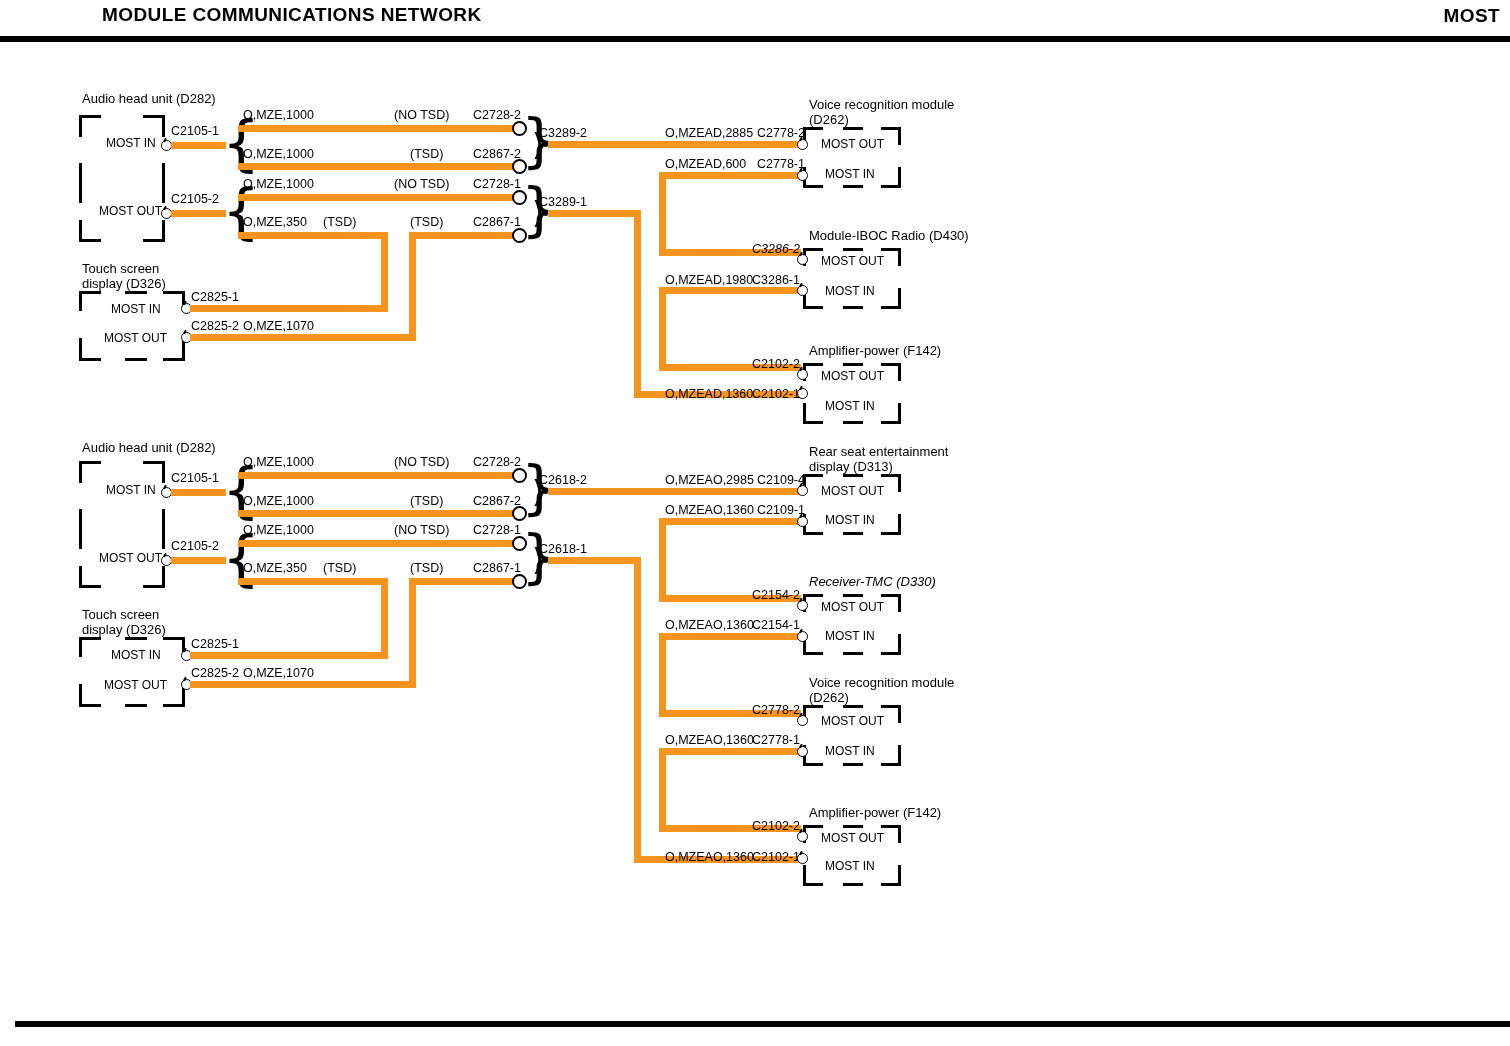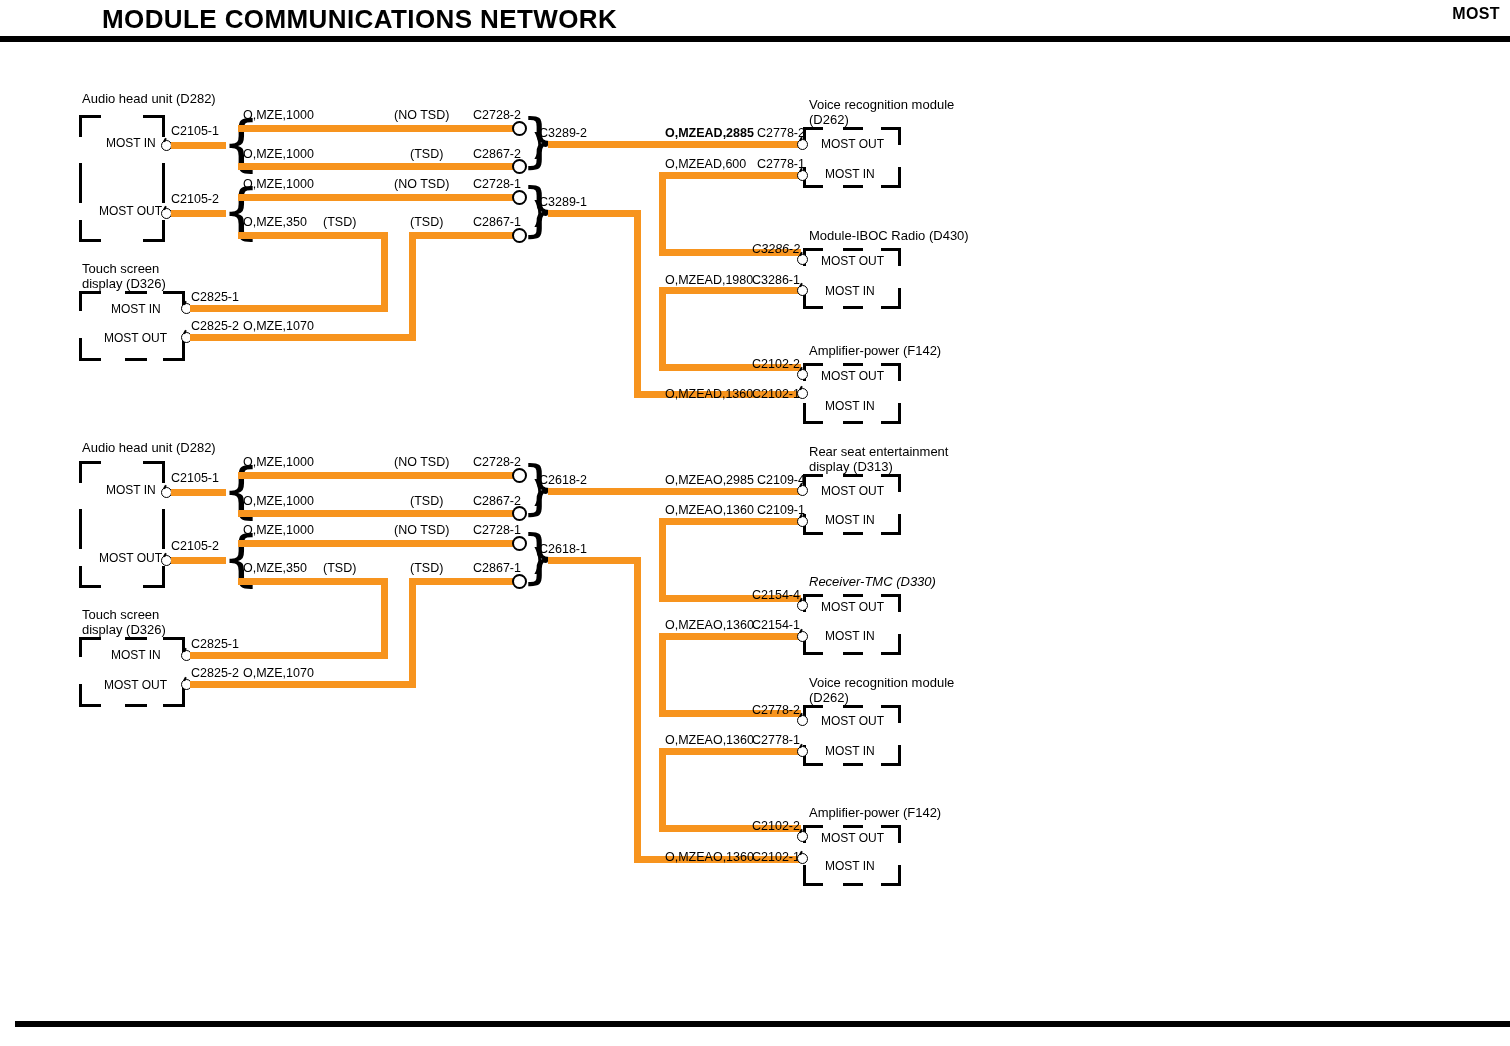--- a/index.html
+++ b/index.html
@@ -5,27 +5,27 @@
   html,body{margin:0;padding:0;background:#ffffff;}
   body{
     width:1510px;height:1046px;position:relative;overflow:hidden;
     font-family:"Liberation Sans","DejaVu Sans",sans-serif;
     color:#000;
   }
   
   #header-title{
     position:absolute;left:102px;top:4px;
     font-family:"Liberation Sans Narrow","Liberation Sans",sans-serif;
-    font-weight:bold;font-size:26px;letter-spacing:0.4px;
+    font-weight:bold;font-size:19px;letter-spacing:0.4px;
     text-transform:uppercase;white-space:nowrap;
   }
   #header-right{
     position:absolute;right:10px;top:5px;
     font-family:"Liberation Sans Narrow","Liberation Sans",sans-serif;
-    font-weight:bold;font-size:16px;letter-spacing:0.4px;white-space:nowrap;
+    font-weight:bold;font-size:19px;letter-spacing:0.4px;white-space:nowrap;
   }
   #header-rule{position:absolute;left:0;top:36px;width:1510px;height:6px;background:#000;}
   #footer-rule{position:absolute;left:15px;top:1021px;width:1495px;height:6px;background:#000;}
 
   
   #canvas{position:absolute;left:0;top:0;width:1510px;height:1046px;}
 
   
   .wire{position:absolute;background:#F7941E;}
   .wire.h{height:7px;}
@@ -159,21 +159,21 @@
       <i style="left:0;top:0;width:3px;height:18px;"></i>
   <i style="left:78px;top:0;width:20px;height:3px;"></i>
       <i style="left:95px;top:0;width:3px;height:18px;"></i>
   <i style="left:40px;top:0;width:20px;height:3px;"></i>
   <i style="left:0;top:40px;width:3px;height:18px;"></i>
       <i style="left:0;top:58px;width:20px;height:3px;"></i>
   <i style="left:95px;top:40px;width:3px;height:18px;"></i>
       <i style="left:78px;top:58px;width:20px;height:3px;"></i>
   <i style="left:40px;top:58px;width:20px;height:3px;"></i>
 </div>
-<div class="lbl" style="left:665px;top:126px;font-weight:bold;">O,MZEAD,2885</div>
+<div class="lbl" style="left:665px;top:126px;">O,MZEAD,2885</div>
 <div class="lbl" style="left:757px;top:126px;">C2778-2</div>
 <div class="pin" style="left:797px;top:139px;">
       <b></b>
       <u></u>
     </div>
 <div class="port" style="left:821px;top:137px;">MOST OUT</div>
 <div class="lbl" style="left:665px;top:157px;">O,MZEAD,600</div>
 <div class="lbl" style="left:757px;top:157px;">C2778-1</div>
 <div class="pin" style="left:797px;top:170px;">
       <b></b>
@@ -385,21 +385,21 @@
       <i style="left:0;top:0;width:3px;height:18px;"></i>
   <i style="left:78px;top:0;width:20px;height:3px;"></i>
       <i style="left:95px;top:0;width:3px;height:18px;"></i>
   <i style="left:40px;top:0;width:20px;height:3px;"></i>
   <i style="left:0;top:40px;width:3px;height:18px;"></i>
       <i style="left:0;top:58px;width:20px;height:3px;"></i>
   <i style="left:95px;top:40px;width:3px;height:18px;"></i>
       <i style="left:78px;top:58px;width:20px;height:3px;"></i>
   <i style="left:40px;top:58px;width:20px;height:3px;"></i>
 </div>
-<div class="lbl" style="left:752px;top:588px;">C2154-4</div>
+<div class="lbl" style="left:752px;top:588px;">C2154-2</div>
 <div class="pin" style="left:797px;top:600px;">
       <b></b>
       <u></u>
     </div>
 <div class="port" style="left:821px;top:600px;">MOST OUT</div>
 <div class="lbl" style="left:665px;top:618px;">O,MZEAO,1360</div>
 <div class="lbl" style="left:752px;top:618px;">C2154-1</div>
 <div class="pin" style="left:797px;top:631px;">
       <b></b>
       <u></u>

